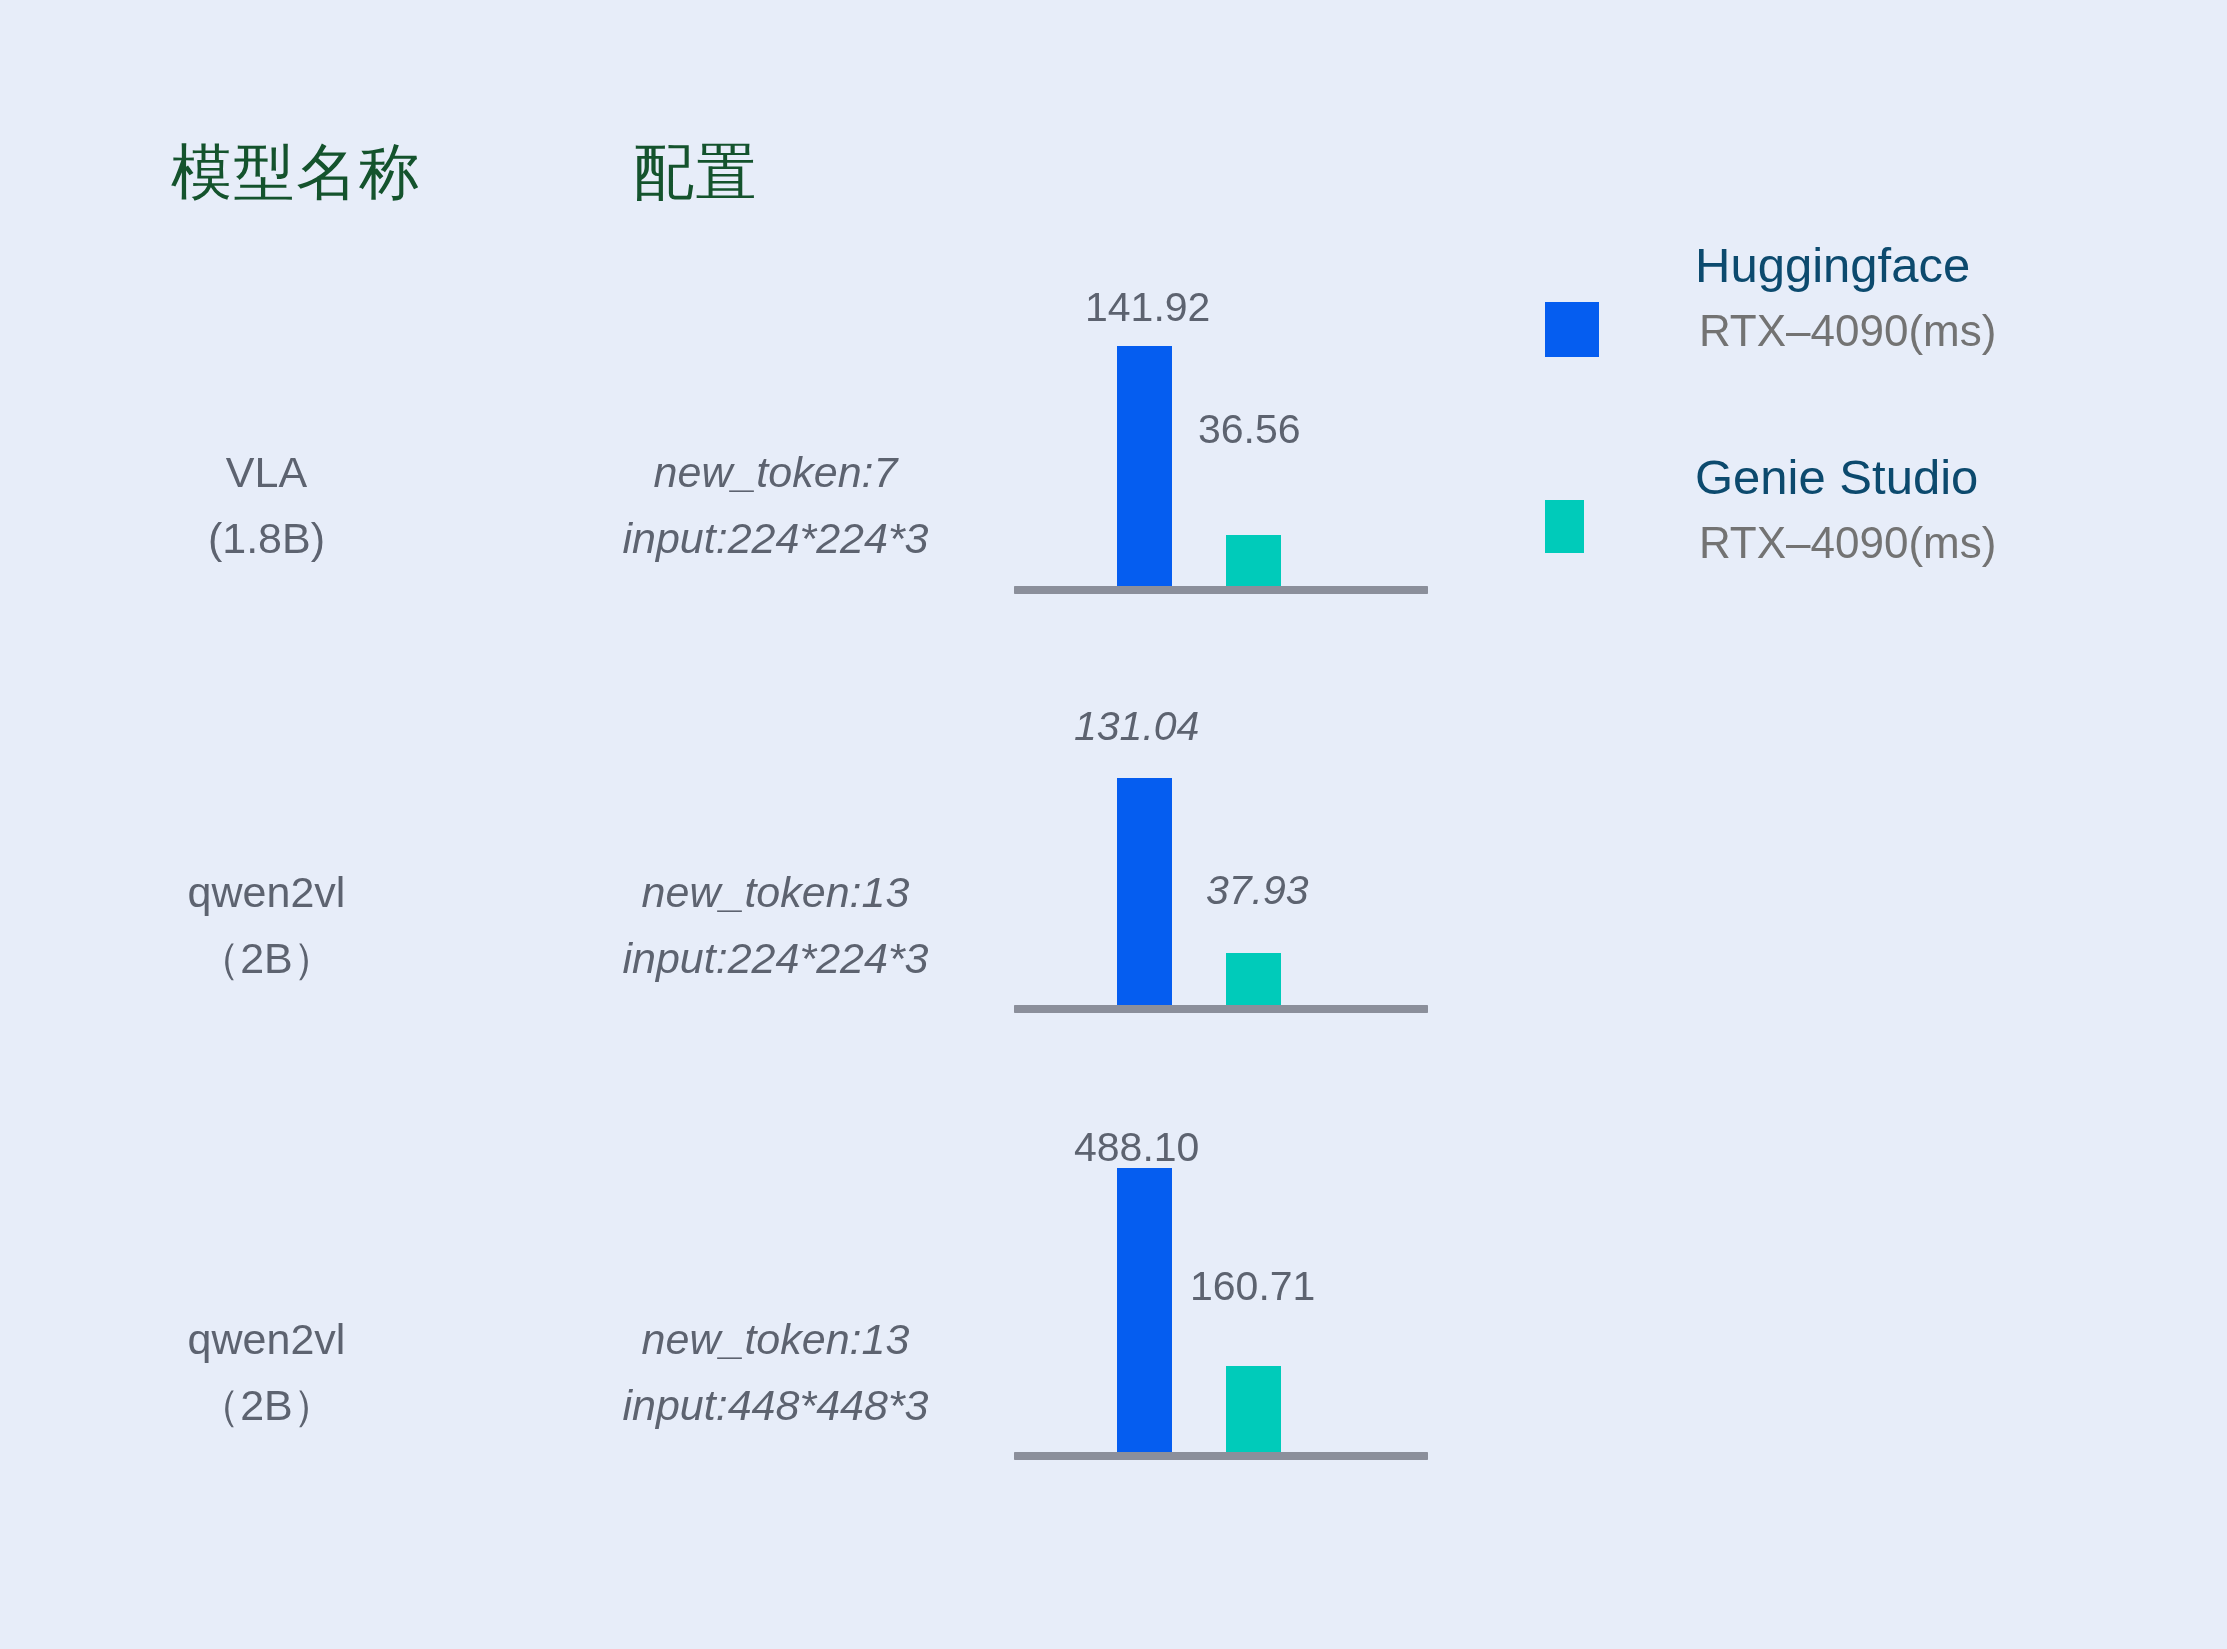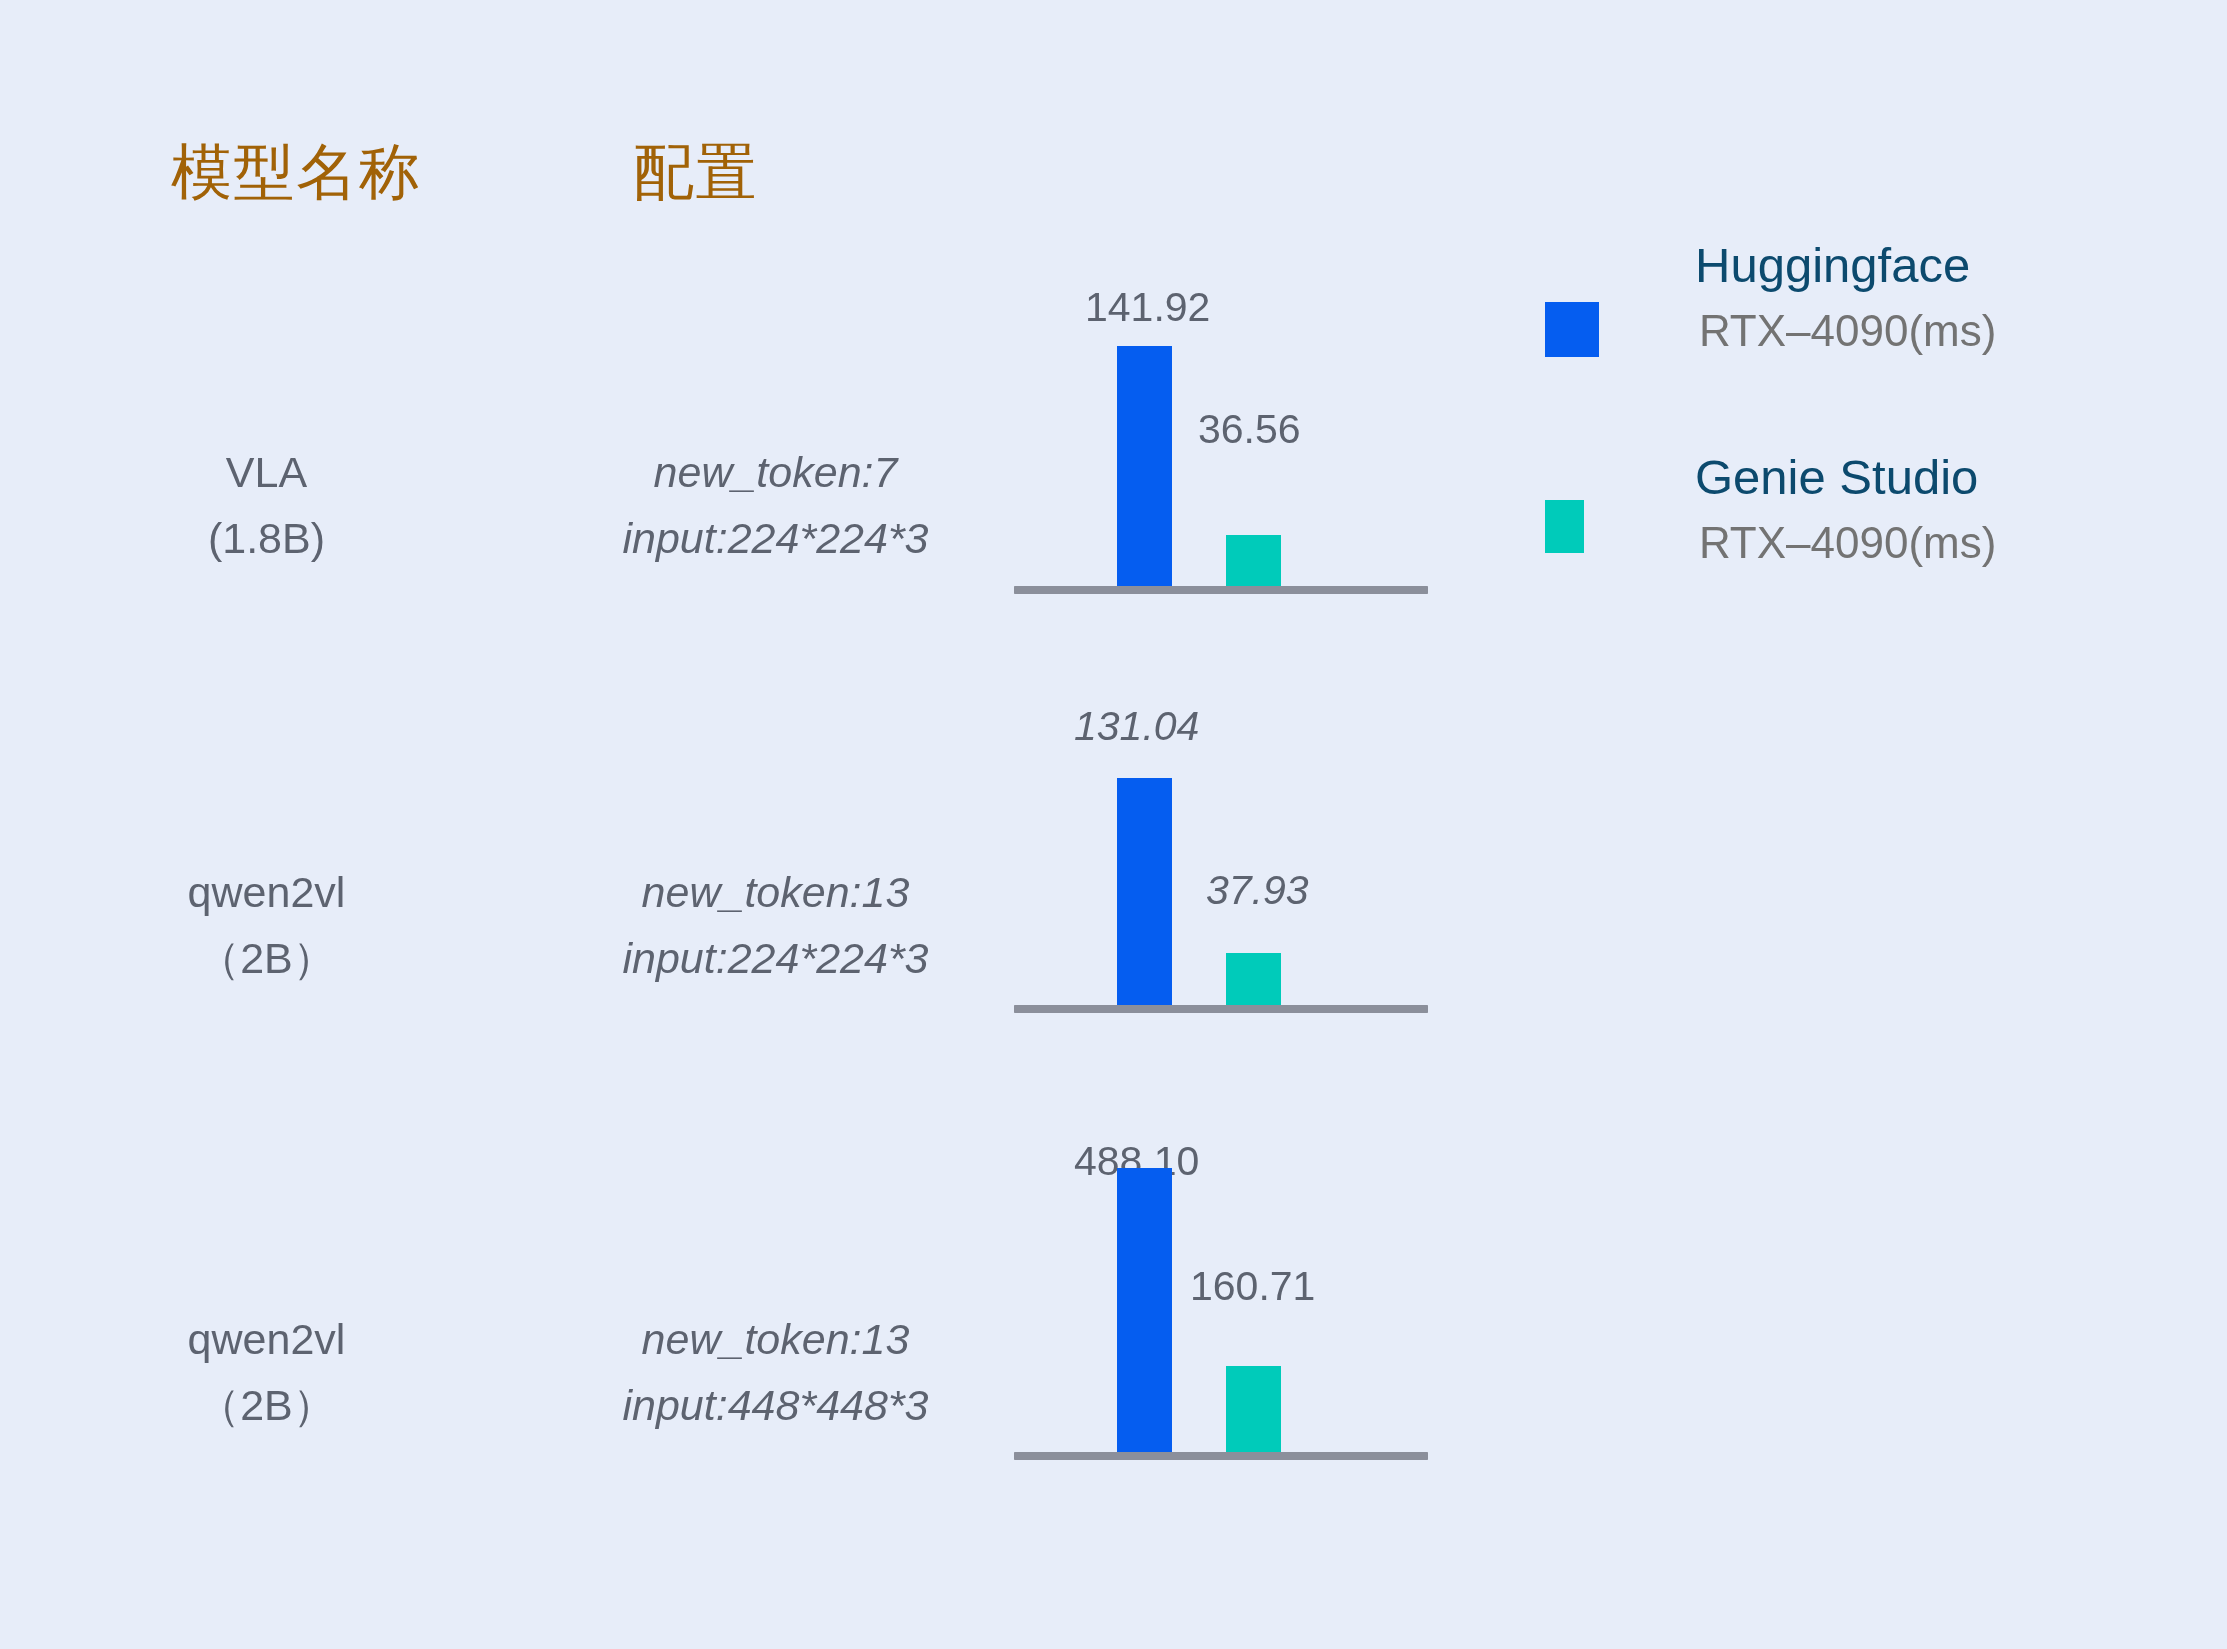--- a/index.html
+++ b/index.html
@@ -15,21 +15,21 @@
     position: relative;
     width: 2227px;
     height: 1649px;
     background: #e7edf9;
     overflow: hidden;
   }
 
   
   .col-header {
     position: absolute;
-    color: #a16207;
+    color: #14532d;
     font-size: 61px;
     font-weight: 400;
     letter-spacing: 1.6px;
     white-space: nowrap;
   }
   #hdr-model { left: 171px; top: 132px; }
   #hdr-config { left: 633px; top: 132px; }
 
   
   .row {
@@ -97,21 +97,21 @@
   .bar-value {
     position: absolute;
     color: #5d6370;
     font-size: 41px;
     white-space: nowrap;
   }
   .plot-1 .val-blue { left: 60px;  top: 49px; margin-left: 11px; }
   .plot-1 .val-teal { left: 184px; top: 171px; }
   .plot-2 .val-blue { left: 60px;  top: 49px; }
   .plot-2 .val-teal { left: 192px; top: 171px; margin-top: 42px; }
-  .plot-3 .val-blue { left: 60px;  top: 49px; }
+  .plot-3 .val-blue { left: 60px;  top: 35px; }
   .plot-3 .val-teal { left: 176px; top: 174px; }
 
   
   #legend {
     position: absolute;
     left: 1536px;
     top: 235px;
     width: 596px;
   }
   .legend-entry {

